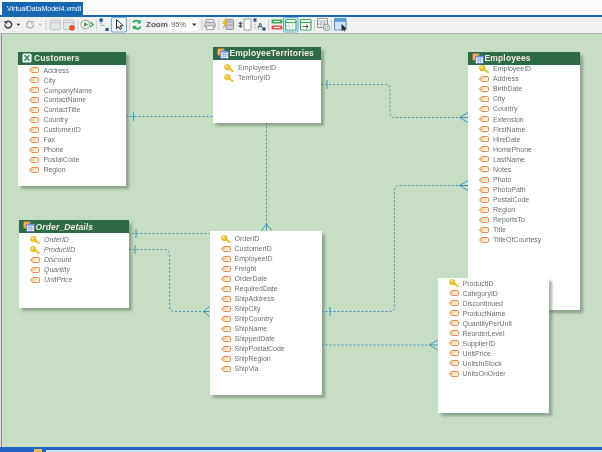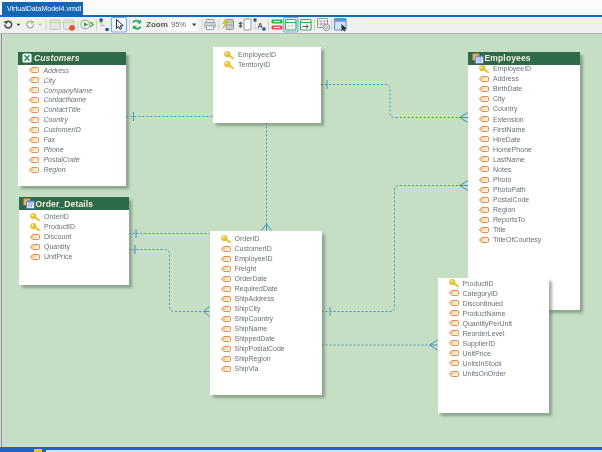--- a/index.html
+++ b/index.html
@@ -116,21 +116,21 @@
       <path d="M136 229 V238"></path>
       <path d="M135 245 V254"></path>
       <path d="M330 307 V316"></path>
       <path d="M459.5 117.5 L468 112.5 M459.5 117.5 L468 117.5 M459.5 117.5 L468 122.5"></path>
       <path d="M266.5 224 L261.5 230.5 M266.5 224 L266.5 230.5 M266.5 224 L271.5 230.5"></path>
       <path d="M203.5 311.5 L209.5 306.5 M203.5 311.5 L209.5 311.5 M203.5 311.5 L209.5 316.5"></path>
       <path d="M459.5 185.5 L468 180.5 M459.5 185.5 L468 185.5 M459.5 185.5 L468 190.5"></path>
       <path d="M429.5 345 L437.5 340 M429.5 345 L437.5 345 M429.5 345 L437.5 350"></path>
     </g>
   </svg>
-<div class="ent" style="left:18.4px; top:51.5px; width:108px; height:134px;font-style:italic;">
+<div class="ent" style="left:18.4px; top:51.5px; width:108px; height:134px;">
 <div class="hd"><svg width="10" height="10" viewBox="0 0 10 10" style="margin-right:2px">
           <rect x="0.5" y="0.5" width="9" height="9" rx="1.6" fill="#fff"></rect>
           <path d="M2.6 2.2 L7.4 7.8 M7.4 2.2 L2.6 7.8" stroke="#279454" stroke-width="1.7"></path>
         </svg>Customers</div>
 <div class="bd" style="margin-top:0.7px">
 <div class="rw" style="height:9.95px"><svg width="10" height="6" viewBox="0 0 10 6">
             <defs>
               <linearGradient id="tg0" x1="0" y1="0" x2="1" y2="1">
                 <stop offset="0" stop-color="#f1cc92"></stop>
                 <stop offset="1" stop-color="#fffdf4"></stop>
@@ -235,20 +235,30 @@
                 <stop offset="0" stop-color="#f1cc92"></stop>
                 <stop offset="1" stop-color="#fffdf4"></stop>
               </linearGradient>
             </defs>
             <path d="M2.8 .5 H8.4 Q9.5 .5 9.5 1.6 V4.4 Q9.5 5.5 8.4 5.5 H2.8 L.5 3 Z" fill="url(#tg10)" stroke="#dd8340" stroke-width="0.9"></path>
             <circle cx="2.9" cy="3" r=".8" fill="#f6fbef" stroke="#e09a55" stroke-width=".4"></circle>
           </svg>Region</div>
 </div>
     </div>
 <div class="ent" style="left:213px; top:46.5px; width:108px; height:76px;">
+<div class="hd"><svg width="12" height="11" viewBox="0 0 12 11" style="margin-left:0.5px">
+          <rect x="0.5" y="0.5" width="7" height="7" rx="0.9" fill="#f89a38"></rect>
+          <rect x="1.6" y="1.6" width="4.8" height="4.8" rx="0.4" fill="#fbbd72"></rect>
+          <rect x="3.4" y="2.9" width="8" height="7.6" rx="0.7" fill="#fff" stroke="#3c6cc4" stroke-width="0.8"></rect>
+          <rect x="3.9" y="3.3" width="7" height="1.2" fill="#4a77cc"></rect>
+          <g stroke="#7d9fdc" stroke-width="0.7">
+            <path d="M4.2 6.3 H10.6 M4.2 8.1 H10.6"></path>
+            <path d="M6.1 5 V9.9 M8.3 5 V9.9"></path>
+          </g>
+        </svg>EmployeeTerritories</div>
 <div class="bd" style="margin-top:3.2px">
 <div class="rw" style="height:10px"><svg width="10" height="8" viewBox="0 0 10 8">
             <path d="M5.4 4.6 L8.9 7.3" stroke="#e9c22c" stroke-width="1.9" fill="none" stroke-linecap="round"></path>
             <circle cx="3.3" cy="3.1" r="2.9" fill="#eac530" stroke="#dcab1e" stroke-width="0.4"></circle>
             <circle cx="2.5" cy="2.2" r="1" fill="#fdf6d8"></circle>
           </svg>EmployeeID</div>
 <div class="rw" style="height:10px"><svg width="10" height="8" viewBox="0 0 10 8">
             <path d="M5.4 4.6 L8.9 7.3" stroke="#e9c22c" stroke-width="1.9" fill="none" stroke-linecap="round"></path>
             <circle cx="3.3" cy="3.1" r="2.9" fill="#eac530" stroke="#dcab1e" stroke-width="0.4"></circle>
             <circle cx="2.5" cy="2.2" r="1" fill="#fdf6d8"></circle>
@@ -437,21 +447,21 @@
               <linearGradient id="tg27" x1="0" y1="0" x2="1" y2="1">
                 <stop offset="0" stop-color="#f1cc92"></stop>
                 <stop offset="1" stop-color="#fffdf4"></stop>
               </linearGradient>
             </defs>
             <path d="M2.8 .5 H8.4 Q9.5 .5 9.5 1.6 V4.4 Q9.5 5.5 8.4 5.5 H2.8 L.5 3 Z" fill="url(#tg27)" stroke="#dd8340" stroke-width="0.9"></path>
             <circle cx="2.9" cy="3" r=".8" fill="#f6fbef" stroke="#e09a55" stroke-width=".4"></circle>
           </svg>TitleOfCourtesy</div>
 </div>
     </div>
-<div class="ent" style="left:19px; top:197px; width:109.5px; height:88px;">
+<div class="ent" style="left:19px; top:220px; width:109.5px; height:88px;font-style:italic;">
 <div class="hd"><svg width="12" height="11" viewBox="0 0 12 11" style="margin-left:0.5px">
           <rect x="0.5" y="0.5" width="7" height="7" rx="0.9" fill="#f89a38"></rect>
           <rect x="1.6" y="1.6" width="4.8" height="4.8" rx="0.4" fill="#fbbd72"></rect>
           <rect x="3.4" y="2.9" width="8" height="7.6" rx="0.7" fill="#fff" stroke="#3c6cc4" stroke-width="0.8"></rect>
           <rect x="3.9" y="3.3" width="7" height="1.2" fill="#4a77cc"></rect>
           <g stroke="#7d9fdc" stroke-width="0.7">
             <path d="M4.2 6.3 H10.6 M4.2 8.1 H10.6"></path>
             <path d="M6.1 5 V9.9 M8.3 5 V9.9"></path>
           </g>
         </svg>Order_Details</div>

